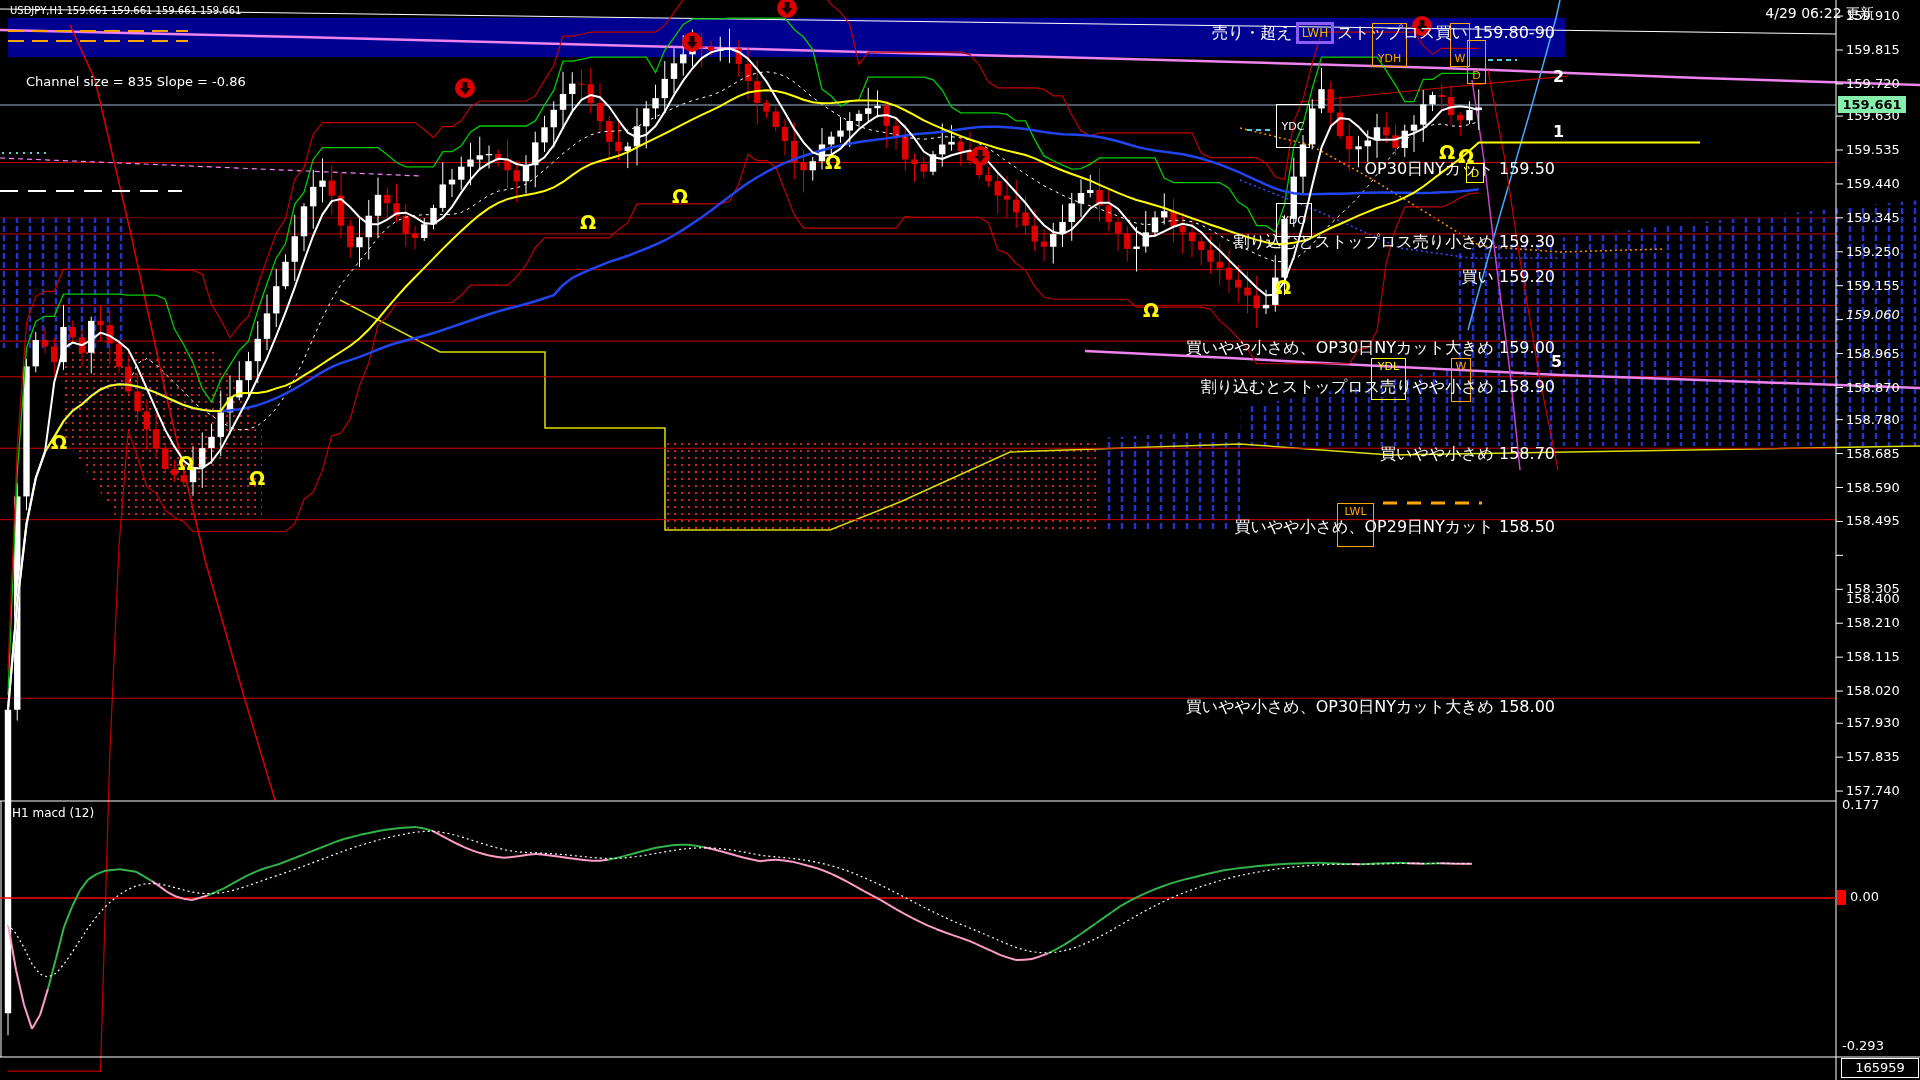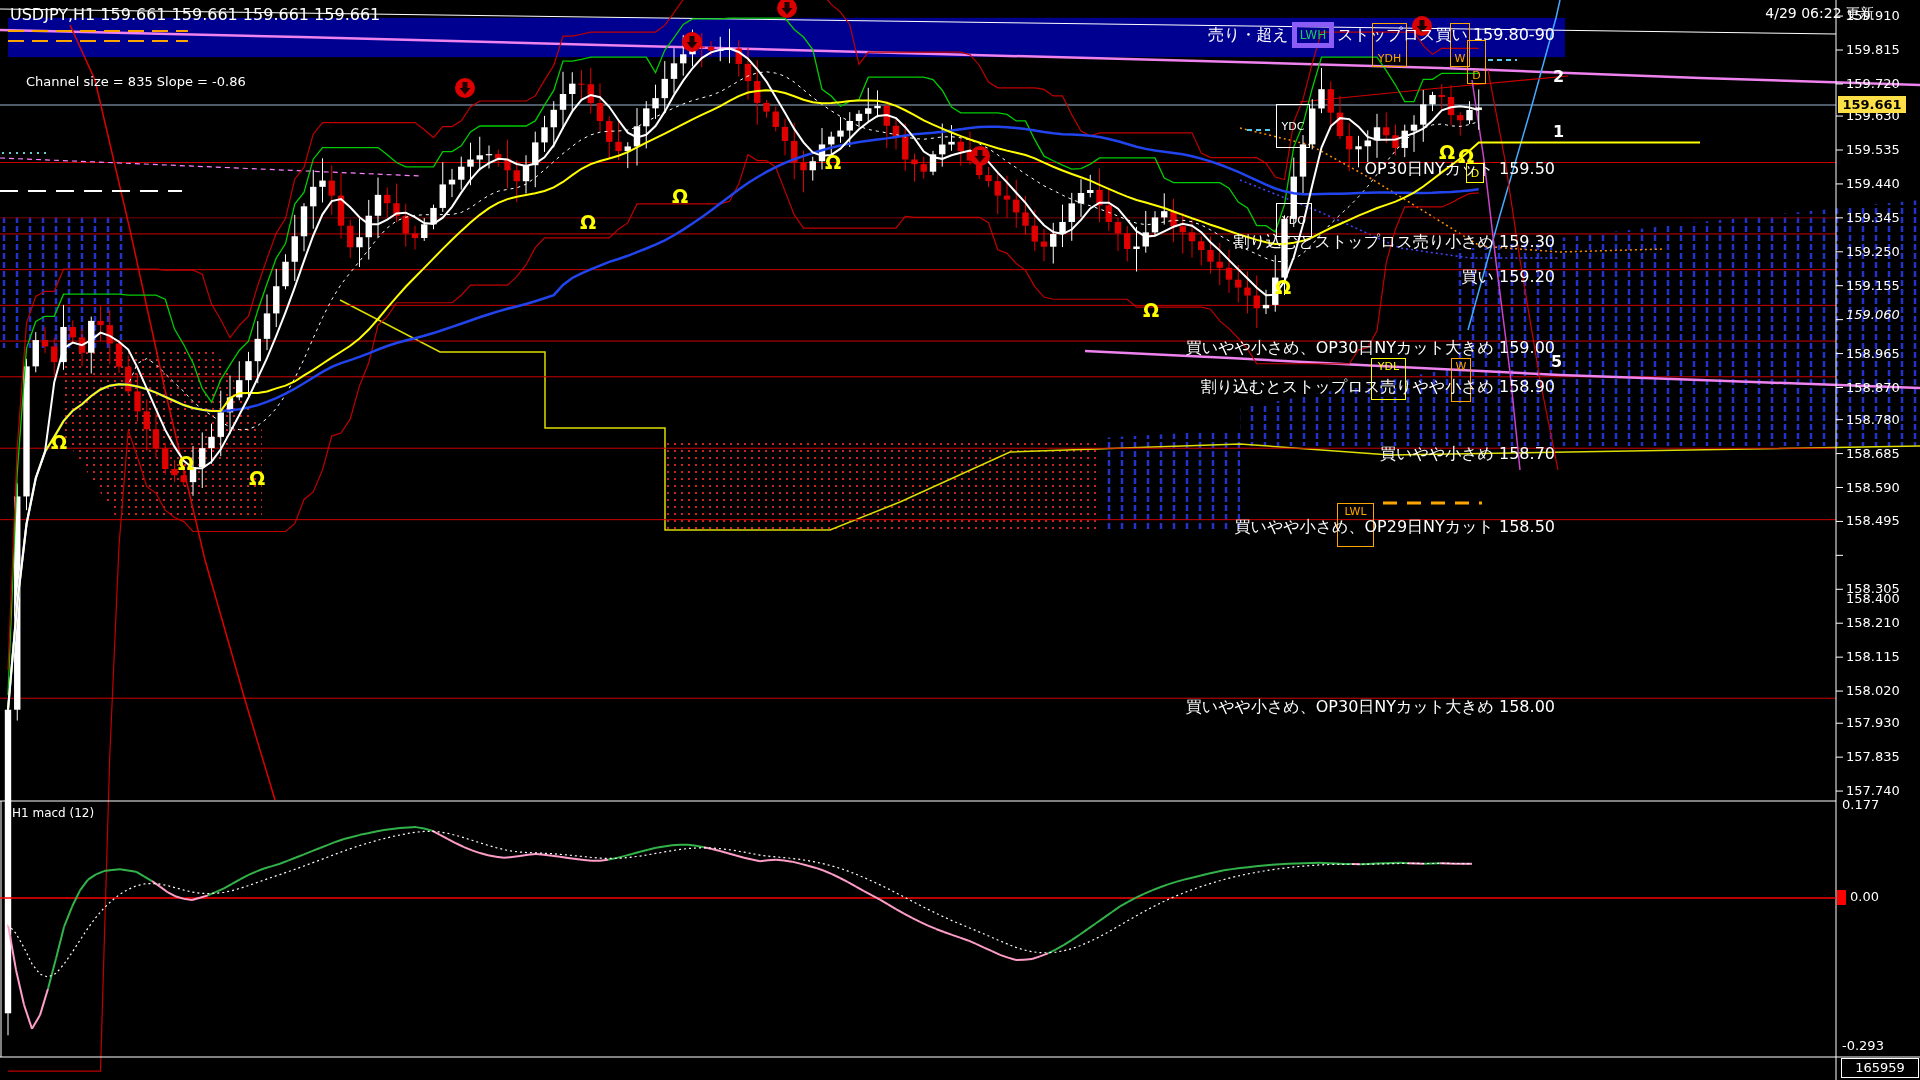--- a/index.html
+++ b/index.html
@@ -1,30 +1,30 @@
 <!DOCTYPE html>
 <html><head>
 <meta charset="utf-8">
 <style>
   html,body{margin:0;padding:0;background:#000;}
   .stage{position:relative;width:1920px;height:1080px;background:#000;overflow:hidden;
          font-family:"DejaVu Sans",sans-serif;}
   .abs{position:absolute;}
   #chart-svg{position:absolute;left:0;top:0;}
-  .symbol-line{left:10px;top:5px;color:#fff;font-size:16px;white-space:nowrap;z-index:30;}
+  .symbol-line{left:10px;top:5px;color:#fff;font-size:10px;white-space:nowrap;z-index:30;}
   .updated{right:46px;top:5px;color:#fff;font-size:14px;white-space:nowrap;z-index:30;}
   .channel-info{left:26px;top:74px;color:#fff;font-size:13px;white-space:nowrap;z-index:30;}
   .watermark{left:86px;top:84px;color:#E8E8E8;font-size:62px;letter-spacing:2px;z-index:5;
              font-family:"Liberation Sans",sans-serif;}
   .tick-label{color:#fff;font-size:13px;left:1846px;white-space:nowrap;z-index:20;}
-  .price-chip{left:1838px;width:68px;height:17px;background:#fde047;color:#000;font-size:13px;
+  .price-chip{left:1838px;width:68px;height:17px;background:#86efac;color:#000;font-size:13px;
               font-weight:bold;text-align:center;line-height:17px;z-index:25;}
   .annotation{color:#fff;font-size:16px;white-space:nowrap;right:365px;z-index:28;
               display:flex;align-items:center;gap:3px;}
-  .annotation .chip{border:5px solid #8b5cf6;color:#22c55e;font-size:12px;padding:0 3px;line-height:16px;}
+  .annotation .chip{border:3px solid #8b5cf6;color:#eab308;font-size:12px;padding:0 3px;line-height:16px;}
   .tagbox{border:1px solid;background:transparent;z-index:27;font-size:11px;}
   .tagbox span{position:absolute;left:0;right:0;text-align:center;}
   .fig-num{color:#fff;font-size:16px;font-weight:bold;z-index:28;}
   .macd-title{left:12px;top:806px;color:#fff;font-size:12px;z-index:30;}
   .macd-max{left:1842px;top:797px;color:#fff;font-size:13px;z-index:20;}
   .macd-zero{left:1850px;top:889px;color:#fff;font-size:13px;z-index:20;}
   .macd-min{left:1842px;top:1038px;color:#fff;font-size:13px;z-index:20;}
   .counter-box{left:1841px;top:1058px;width:76px;height:18px;border:1px solid #fff;color:#fff;
                font-size:13px;text-align:center;line-height:18px;z-index:20;}
   .bottom-bar{left:0;top:1060px;width:1920px;height:20px;background:#000;z-index:30;}

